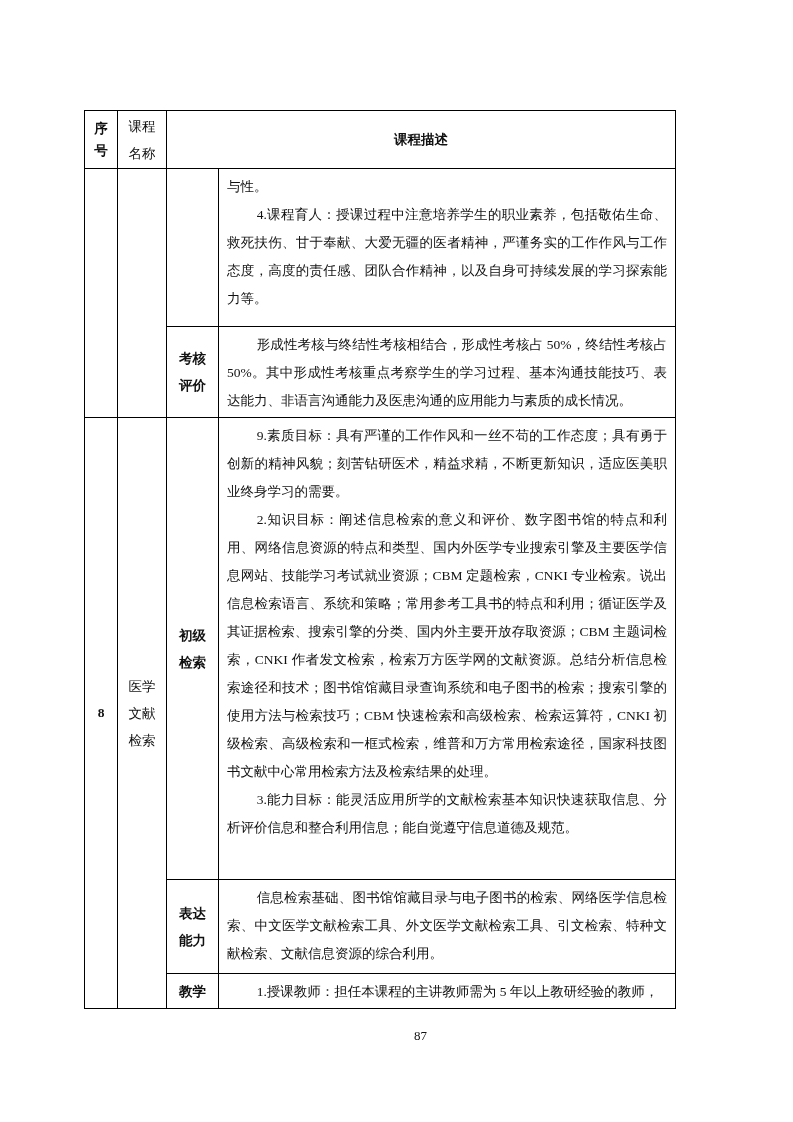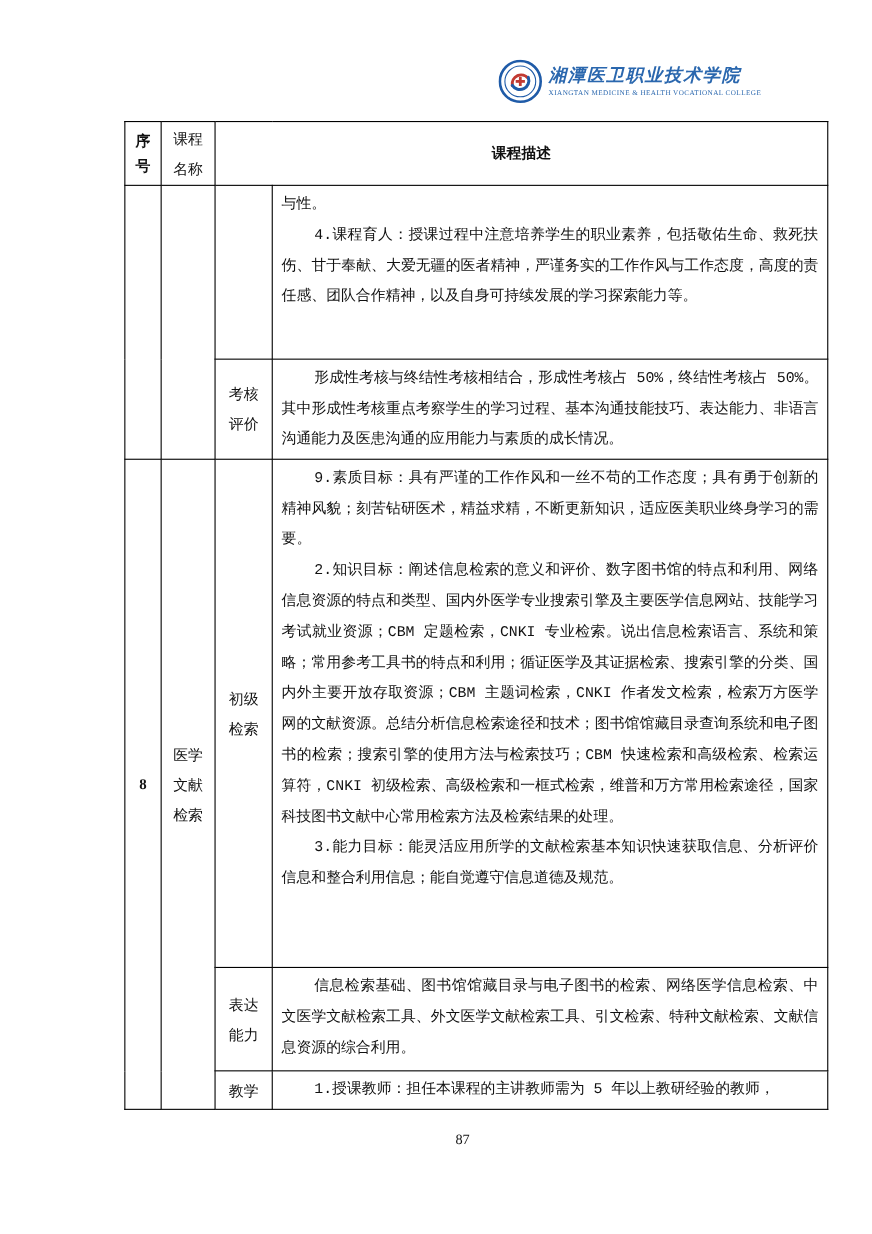--- a/index.html
+++ b/index.html
@@ -54,22 +54,22 @@
     font-size: 6.5px;
     letter-spacing: 0.4px;
     white-space: nowrap;
     margin-top: 1px;
   }
 
   
   .course-table {
     position: absolute;
     top: 110px;
-    left: 113px;
-    width: 640px;
+    left: 84px;
+    width: 592px;
     border-collapse: collapse;
     table-layout: fixed;
     font-size: 13.5px;
     padding-left: 28px;
   }
   .course-table th,
   .course-table td {
     border: 1px solid #000000;
     box-sizing: border-box;
     word-break: break-word;
@@ -98,33 +98,32 @@
   }
   .cell-desc {
     text-align: center;
     vertical-align: middle;
     font-weight: bold;
     font-family: Liberation Serif, serif;
   }
   .cell-label {
     text-align: center;
     vertical-align: middle;
-    font-weight: normal;
+    font-weight: bold;
     padding: 0 9px;
     line-height: 27px;
   }
   .cell-content {
     vertical-align: top;
     padding: 4px 8px 2px 8px;
     line-height: 28px;
     text-align: justify;
   }
   .para {
     margin: 0;
-    font-family: Liberation Mono, monospace;
   }
   .para.indent {
     text-indent: 2.2em;
   }
 
   
   .page-number {
     position: absolute;
     top: 1028px;
     left: 0;
@@ -133,36 +132,20 @@
     font-size: 13px;
     color: #111111;
     padding-left: 24px;
   }
 </style>
 </head>
 <body>
 
 <div class="page">
 
-  <div class="header">
-    <span class="logo-badge">
-      <svg viewBox="0 0 44 44" width="40" height="40" aria-hidden="true">
-        <circle cx="22" cy="22" r="20.4" fill="#ffffff" stroke="#1f5ba8" stroke-width="2.6"></circle>
-        <circle cx="22" cy="22" r="15.4" fill="#ffffff" stroke="#1f5ba8" stroke-width="1.1"></circle>
-        <path d="M14 26 a9 9 0 0 1 16 -7" fill="none" stroke="#c23a32" stroke-width="3" stroke-linecap="round"></path>
-        <path d="M30 18 a9 9 0 0 1 -16 8" fill="none" stroke="#1f5ba8" stroke-width="3" stroke-linecap="round"></path>
-        <rect x="20.6" y="17.4" width="2.8" height="9.2" fill="#c23a32"></rect>
-        <rect x="17.4" y="20.6" width="9.2" height="2.8" fill="#c23a32"></rect>
-      </svg>
-    </span>
-    <span class="logo-textcol">
-      <span class="logo-title">湘潭医卫职业技术学院</span>
-      <span class="logo-subtitle">XIANGTAN MEDICINE &amp; HEALTH VOCATIONAL COLLEGE</span>
-    </span>
-  </div>
 
   <table class="course-table">
     <colgroup>
       <col style="width:33px">
       <col style="width:49px">
       <col style="width:52px">
       <col>
     </colgroup>
     <tbody>
 

